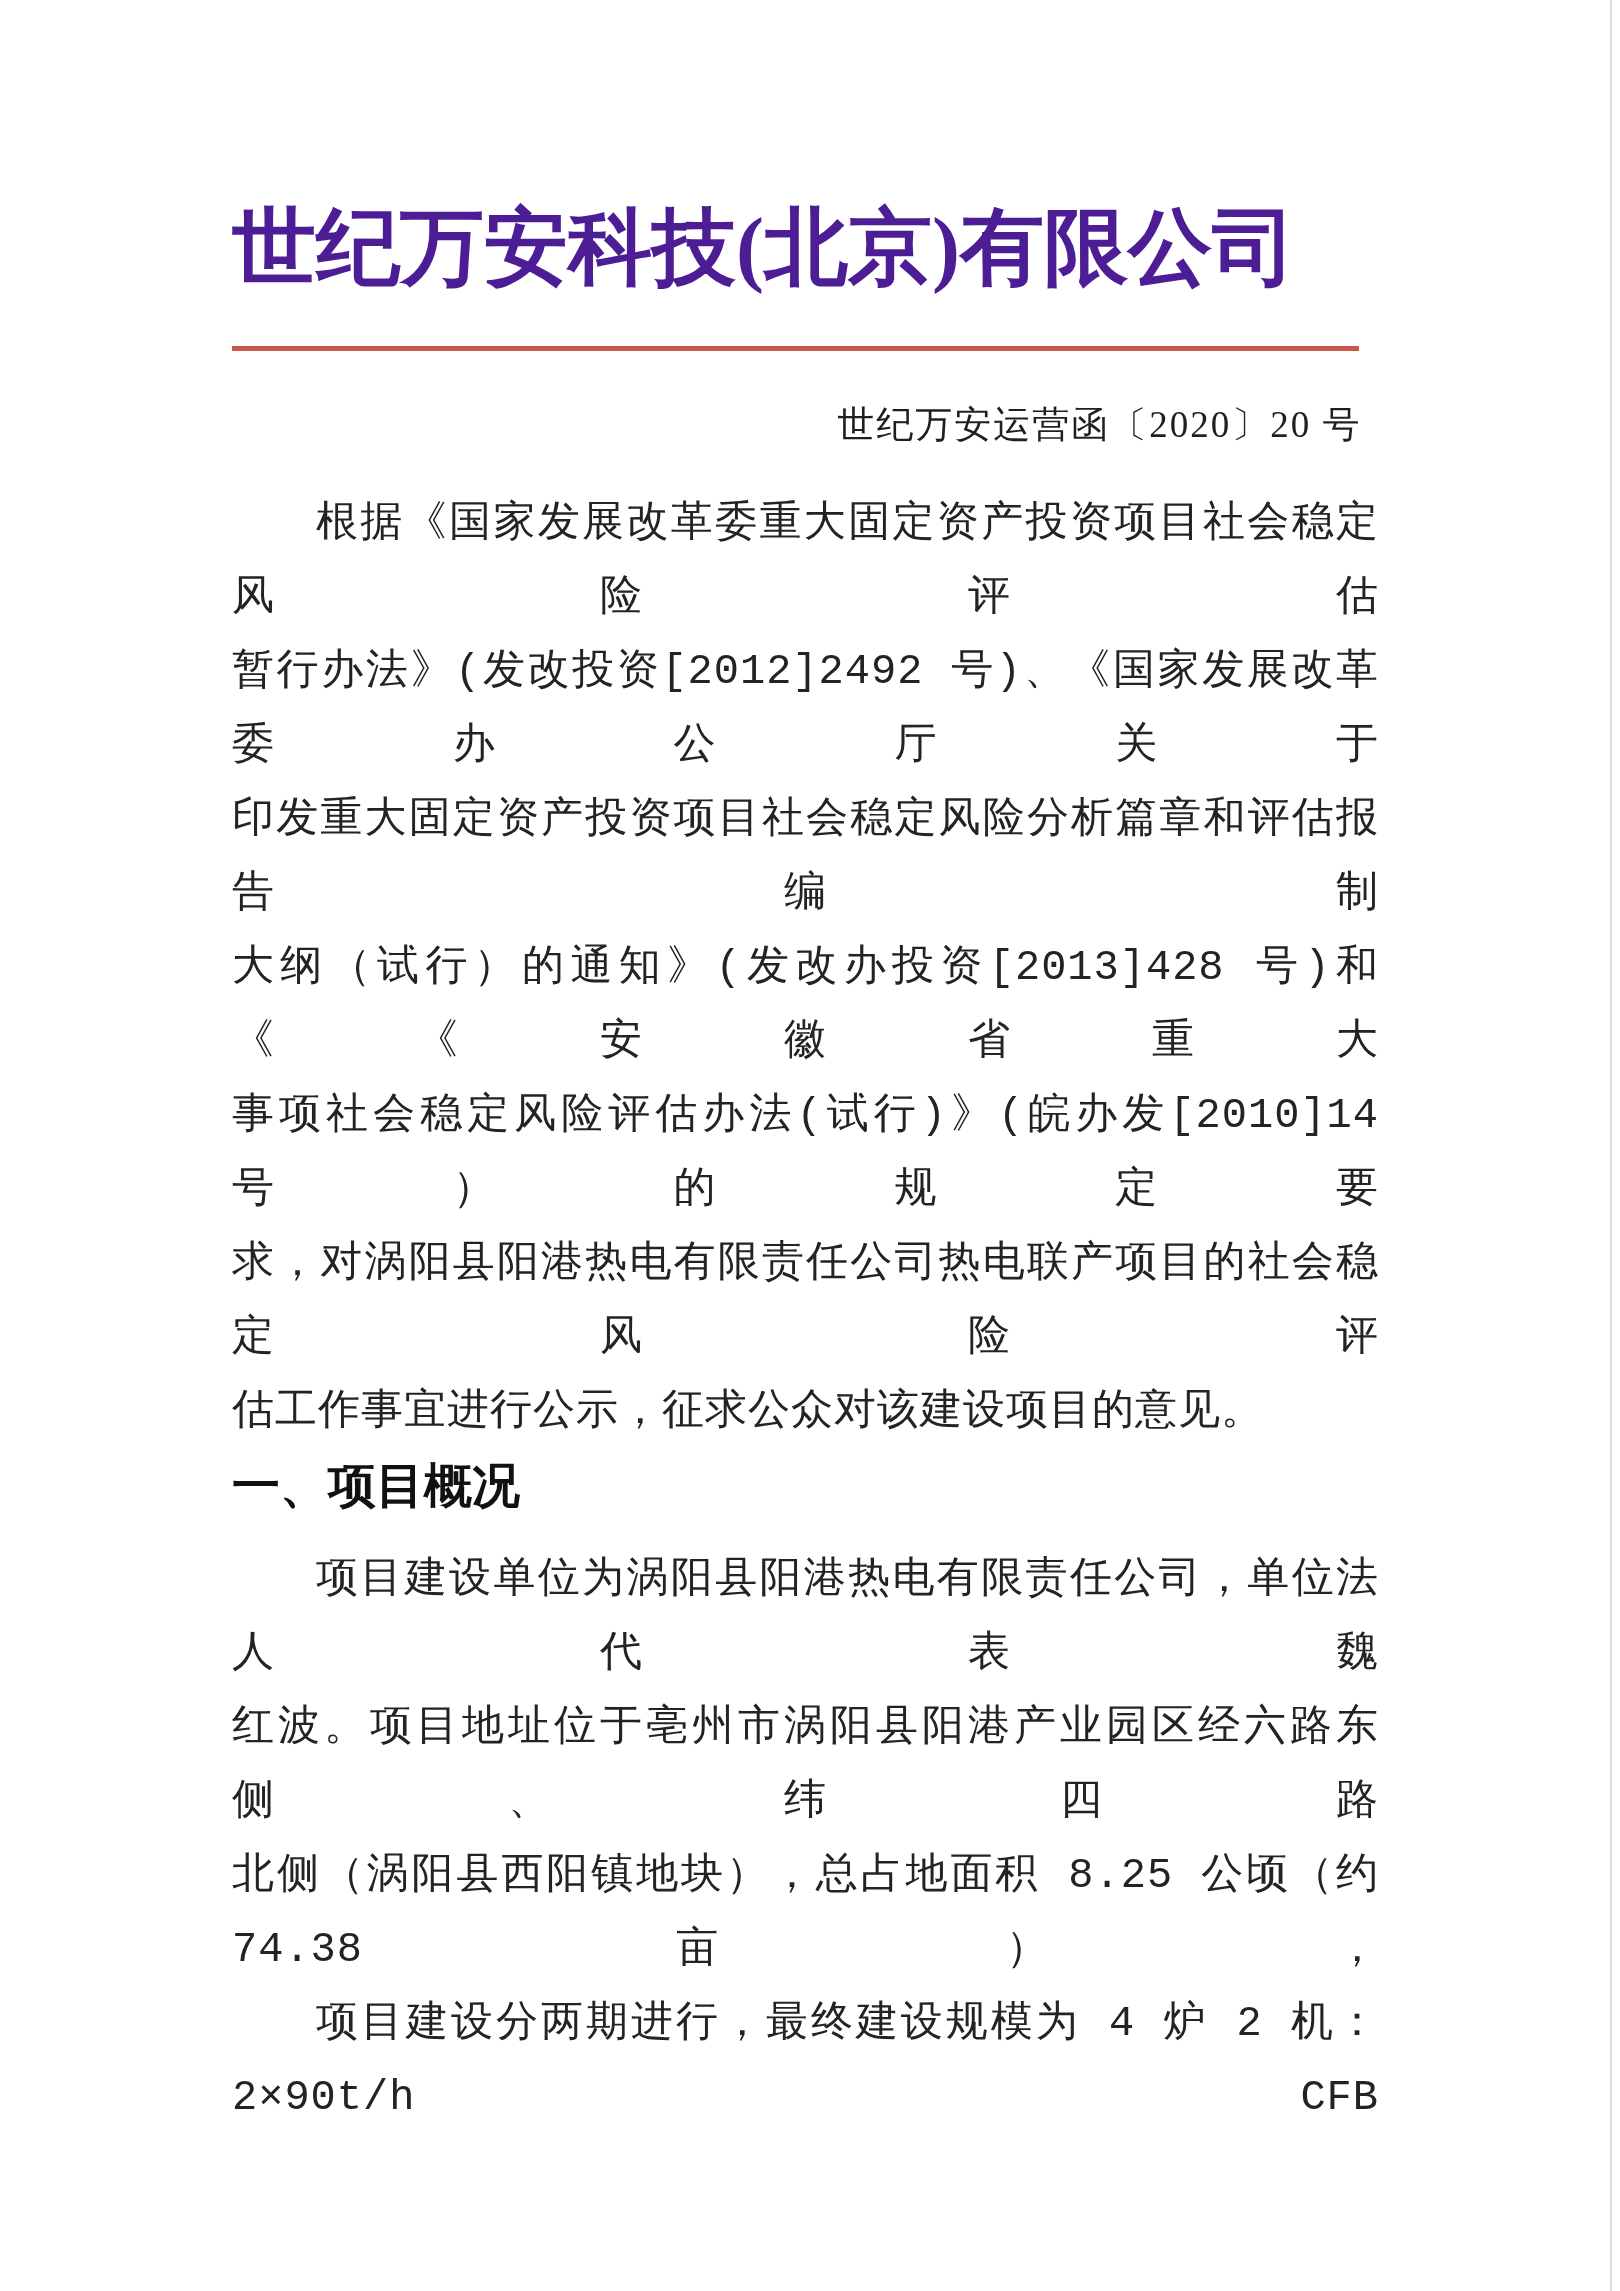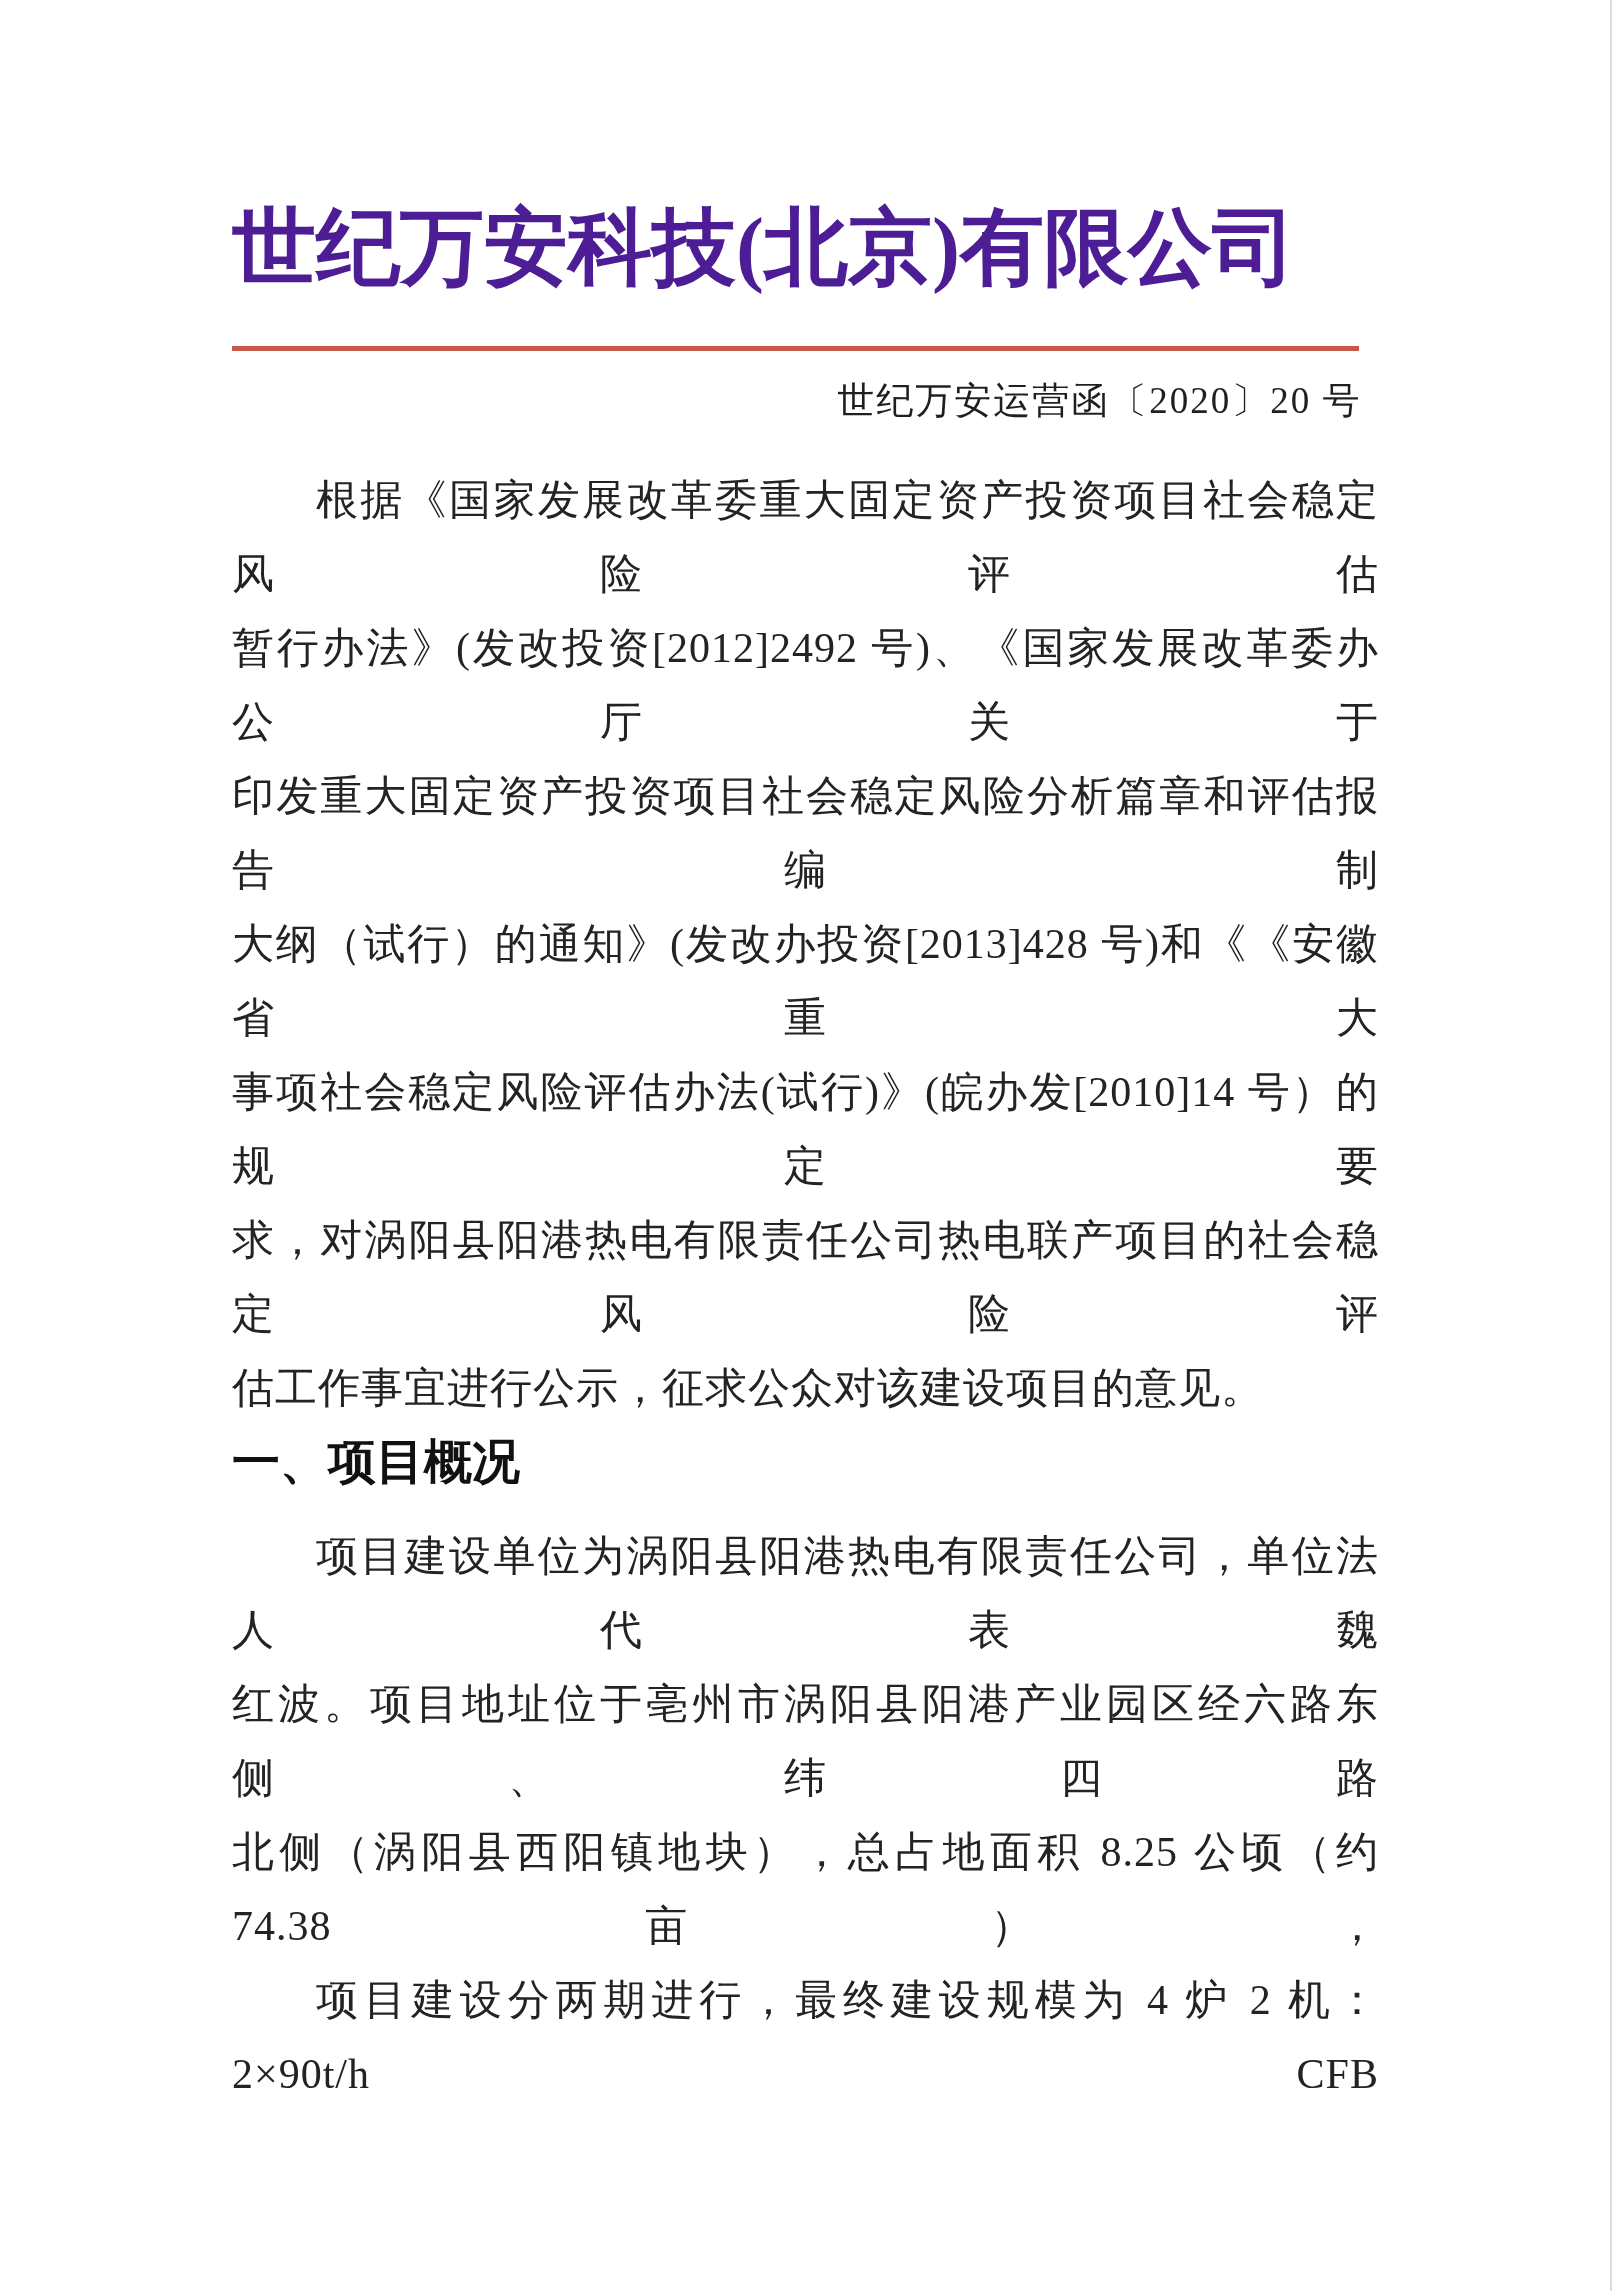--- a/index.html
+++ b/index.html
@@ -34,21 +34,21 @@
     line-height: 1.05;
     letter-spacing: 0px;
     white-space: nowrap;
   }
   .red-rule {
     margin-top: 54px;
     margin-right: 19.6px;
     height: 4.9px;
   }
   .doc-number {
-    margin-top: 25px;
+    margin-top: 49px;
     padding-right: 17.6px;
     text-align: right;
     font-size: 37px;
     color: #1f1f1f;
     letter-spacing: 2px;
   }
   .doc-title {
     margin-top: 44px;
     text-align: center;
     font-size: 54px;
@@ -61,20 +61,21 @@
     margin-top: 37px;
     font-size: 42px;
     line-height: 74px;
     color: #232323;
   }
   .para { width: 100%; }
   .bodyline {
     text-align: justify;
     text-align-last: justify;
     letter-spacing: 1px;
+    font-family: Liberation Mono, monospace;
   }
   .bodyline.first { text-indent: 2em; }
   .bodyline.final { text-align-last: left; }
   .section-heading {
     font-family: Liberation Sans, sans-serif;
     font-weight: 700;
     font-size: 48px;
     line-height: 74px;
     color: #111111;
     margin: 0 0 19.6px 0;

